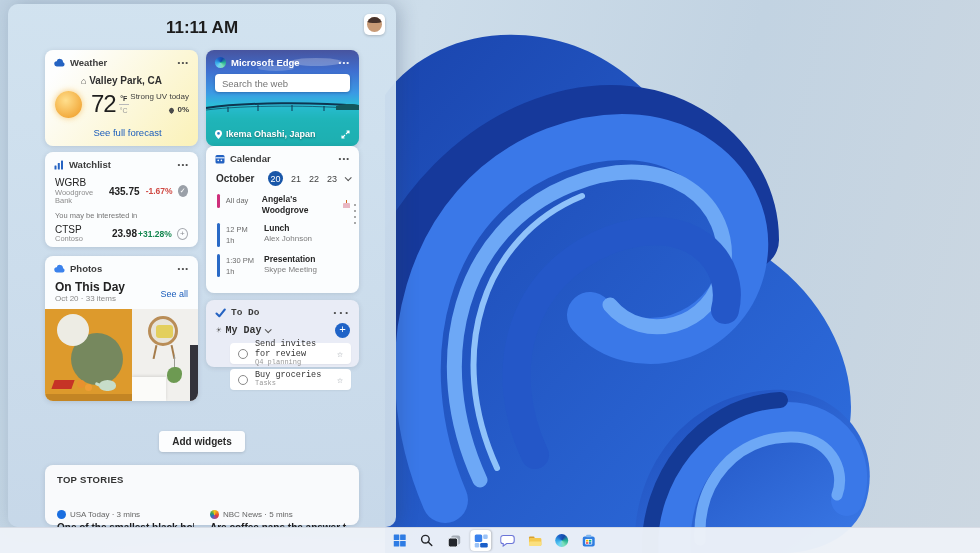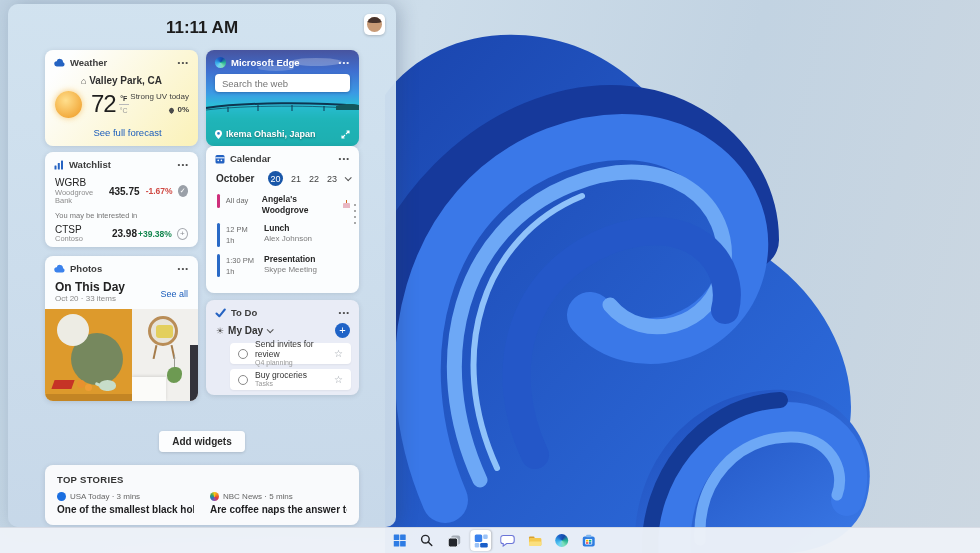--- a/index.html
+++ b/index.html
@@ -120,21 +120,21 @@
   .ph-right .chair { position:absolute; left:16px; top:7px; width:30px; height:30px; border-radius:50%; border:3px solid #b98d57; background:#e8e4da; }
   .ph-right .pillow { position:absolute; left:24px; top:16px; width:17px; height:13px; border-radius:3px; background:#e3cf5d; }
   .ph-right .leg1 { position:absolute; left:22px; top:36px; width:1.5px; height:14px; background:#a57c4b; transform:rotate(12deg); }
   .ph-right .leg2 { position:absolute; left:40px; top:36px; width:1.5px; height:14px; background:#a57c4b; transform:rotate(-12deg); }
   .ph-right .stem { position:absolute; left:42px; top:46px; width:1px; height:16px; background:#9b9b93; }
   .ph-right .plant { position:absolute; left:35px; top:58px; width:15px; height:16px; border-radius:50% 40% 55% 45%; background:#6d9a52; }
   .ph-right .board { position:absolute; left:0; bottom:0; width:34px; height:24px; background:#fbfbf9; box-shadow:0 -1px 3px rgba(0,0,0,.12); }
   .ph-right .frame { position:absolute; right:0; top:36px; width:8px; height:56px; background:#33333b; }
 
   
-  .todo { height:95px; margin-top:7px; background:#e9ecf6; }
+  .todo { height:67px; margin-top:7px; background:#e9ecf6;font-family:Liberation Mono, monospace; }
   .myday { position:absolute; top:23px; left:10px; right:9px; display:flex; align-items:center; gap:4px; }
   .sun-glyph { font-size:9px; color:#555; }
   .myday-label { font-size:10px; font-weight:700; color:#333; cursor:pointer; }
   .add-btn { margin-left:auto; width:15px; height:15px; border-radius:50%; background:#1f63c7; color:#fff;
     font-size:11px; line-height:14px; text-align:center; cursor:pointer; }
   .tasks { position:absolute; top:43px; left:24px; right:8px; display:flex; flex-direction:column; gap:5px; }
   .task { background:#fff; border-radius:4px; padding:3px 8px; display:flex; align-items:center; gap:7px;
     height:21px; cursor:pointer; box-shadow:0 1px 2px rgba(0,0,0,.05); }
   .t-check { width:10px; height:10px; border:1.2px solid #8a8a8a; border-radius:50%; flex:none; cursor:pointer; }
   .t-body { flex:1; line-height:1.1; }
@@ -143,21 +143,21 @@
   .t-star { font-size:10px; color:#9aa0a8; cursor:pointer; }
 
   
   .addw-row { text-align:center; margin-top:30px; }
   .addw { background:rgba(255,255,255,.95); border:none; border-radius:4px; padding:5px 13px;
     font-size:10px; font-weight:700; color:#2a2a2a; box-shadow:0 1px 3px rgba(0,0,0,.15);
     font-family:"Liberation Sans",sans-serif; cursor:pointer; }
   .stories { width:314px; margin:13px auto 0; height:60px; background:rgba(252,252,253,.95);
     border-radius:8px; padding:9px 12px 0; box-shadow:0 1px 5px rgba(50,60,80,.16); }
   .st-head { font-size:9.5px; font-weight:800; color:#333; letter-spacing:.3px; }
-  .st-grid { display:flex; gap:16px; margin-top:7px; }
+  .st-grid { display:flex; gap:16px; margin-top:25px; }
   .article { width:50%; overflow:hidden; cursor:pointer; }
   .a-meta { display:flex; align-items:center; gap:4px; font-size:8px; color:#666; }
   .logo-usatoday { width:9px; height:9px; border-radius:50%; background:#1a6ee0; flex:none; }
   .logo-nbc { width:9px; height:9px; border-radius:50%; flex:none;
     background:conic-gradient(#f5c518,#ef7d24,#e03a3e,#9550a5,#2577bd,#3aa45b,#f5c518); }
   .a-headline { margin-top:3px; font-size:10px; font-weight:700; color:#1d1d1f; white-space:nowrap; overflow:hidden; }
 
   
   .taskbar { position:absolute; left:0; right:0; bottom:0; height:26px;
     background:rgba(237,242,248,.97); border-top:1px solid rgba(120,130,150,.18); }
@@ -263,21 +263,21 @@
             <div class="chg down">-1.67%</div>
             <div class="s-act done">✓</div>
           </div>
           <div class="suggest">You may be interested in</div>
           <div class="stock-row">
             <div class="s-names">
               <div class="sym">CTSP</div>
               <div class="sname">Contoso</div>
             </div>
             <div class="price">23.98</div>
-            <div class="chg up">+39.38%</div>
+            <div class="chg up">+31.28%</div>
             <div class="s-act add">+</div>
           </div>
         </div>
 
         <div class="card photos">
           <div class="whead">
             <span class="wicon">
               <svg width="11" height="9" viewBox="0 0 11 9">
                   <path fill="#3b82ec" d="M3 8.5 a2.6 2.6 0 0 1 -.3-5.2 A3.2 3.2 0 0 1 9 4.2 a2.2 2.2 0 0 1 -.4 4.3 Z"></path>
                 </svg>

